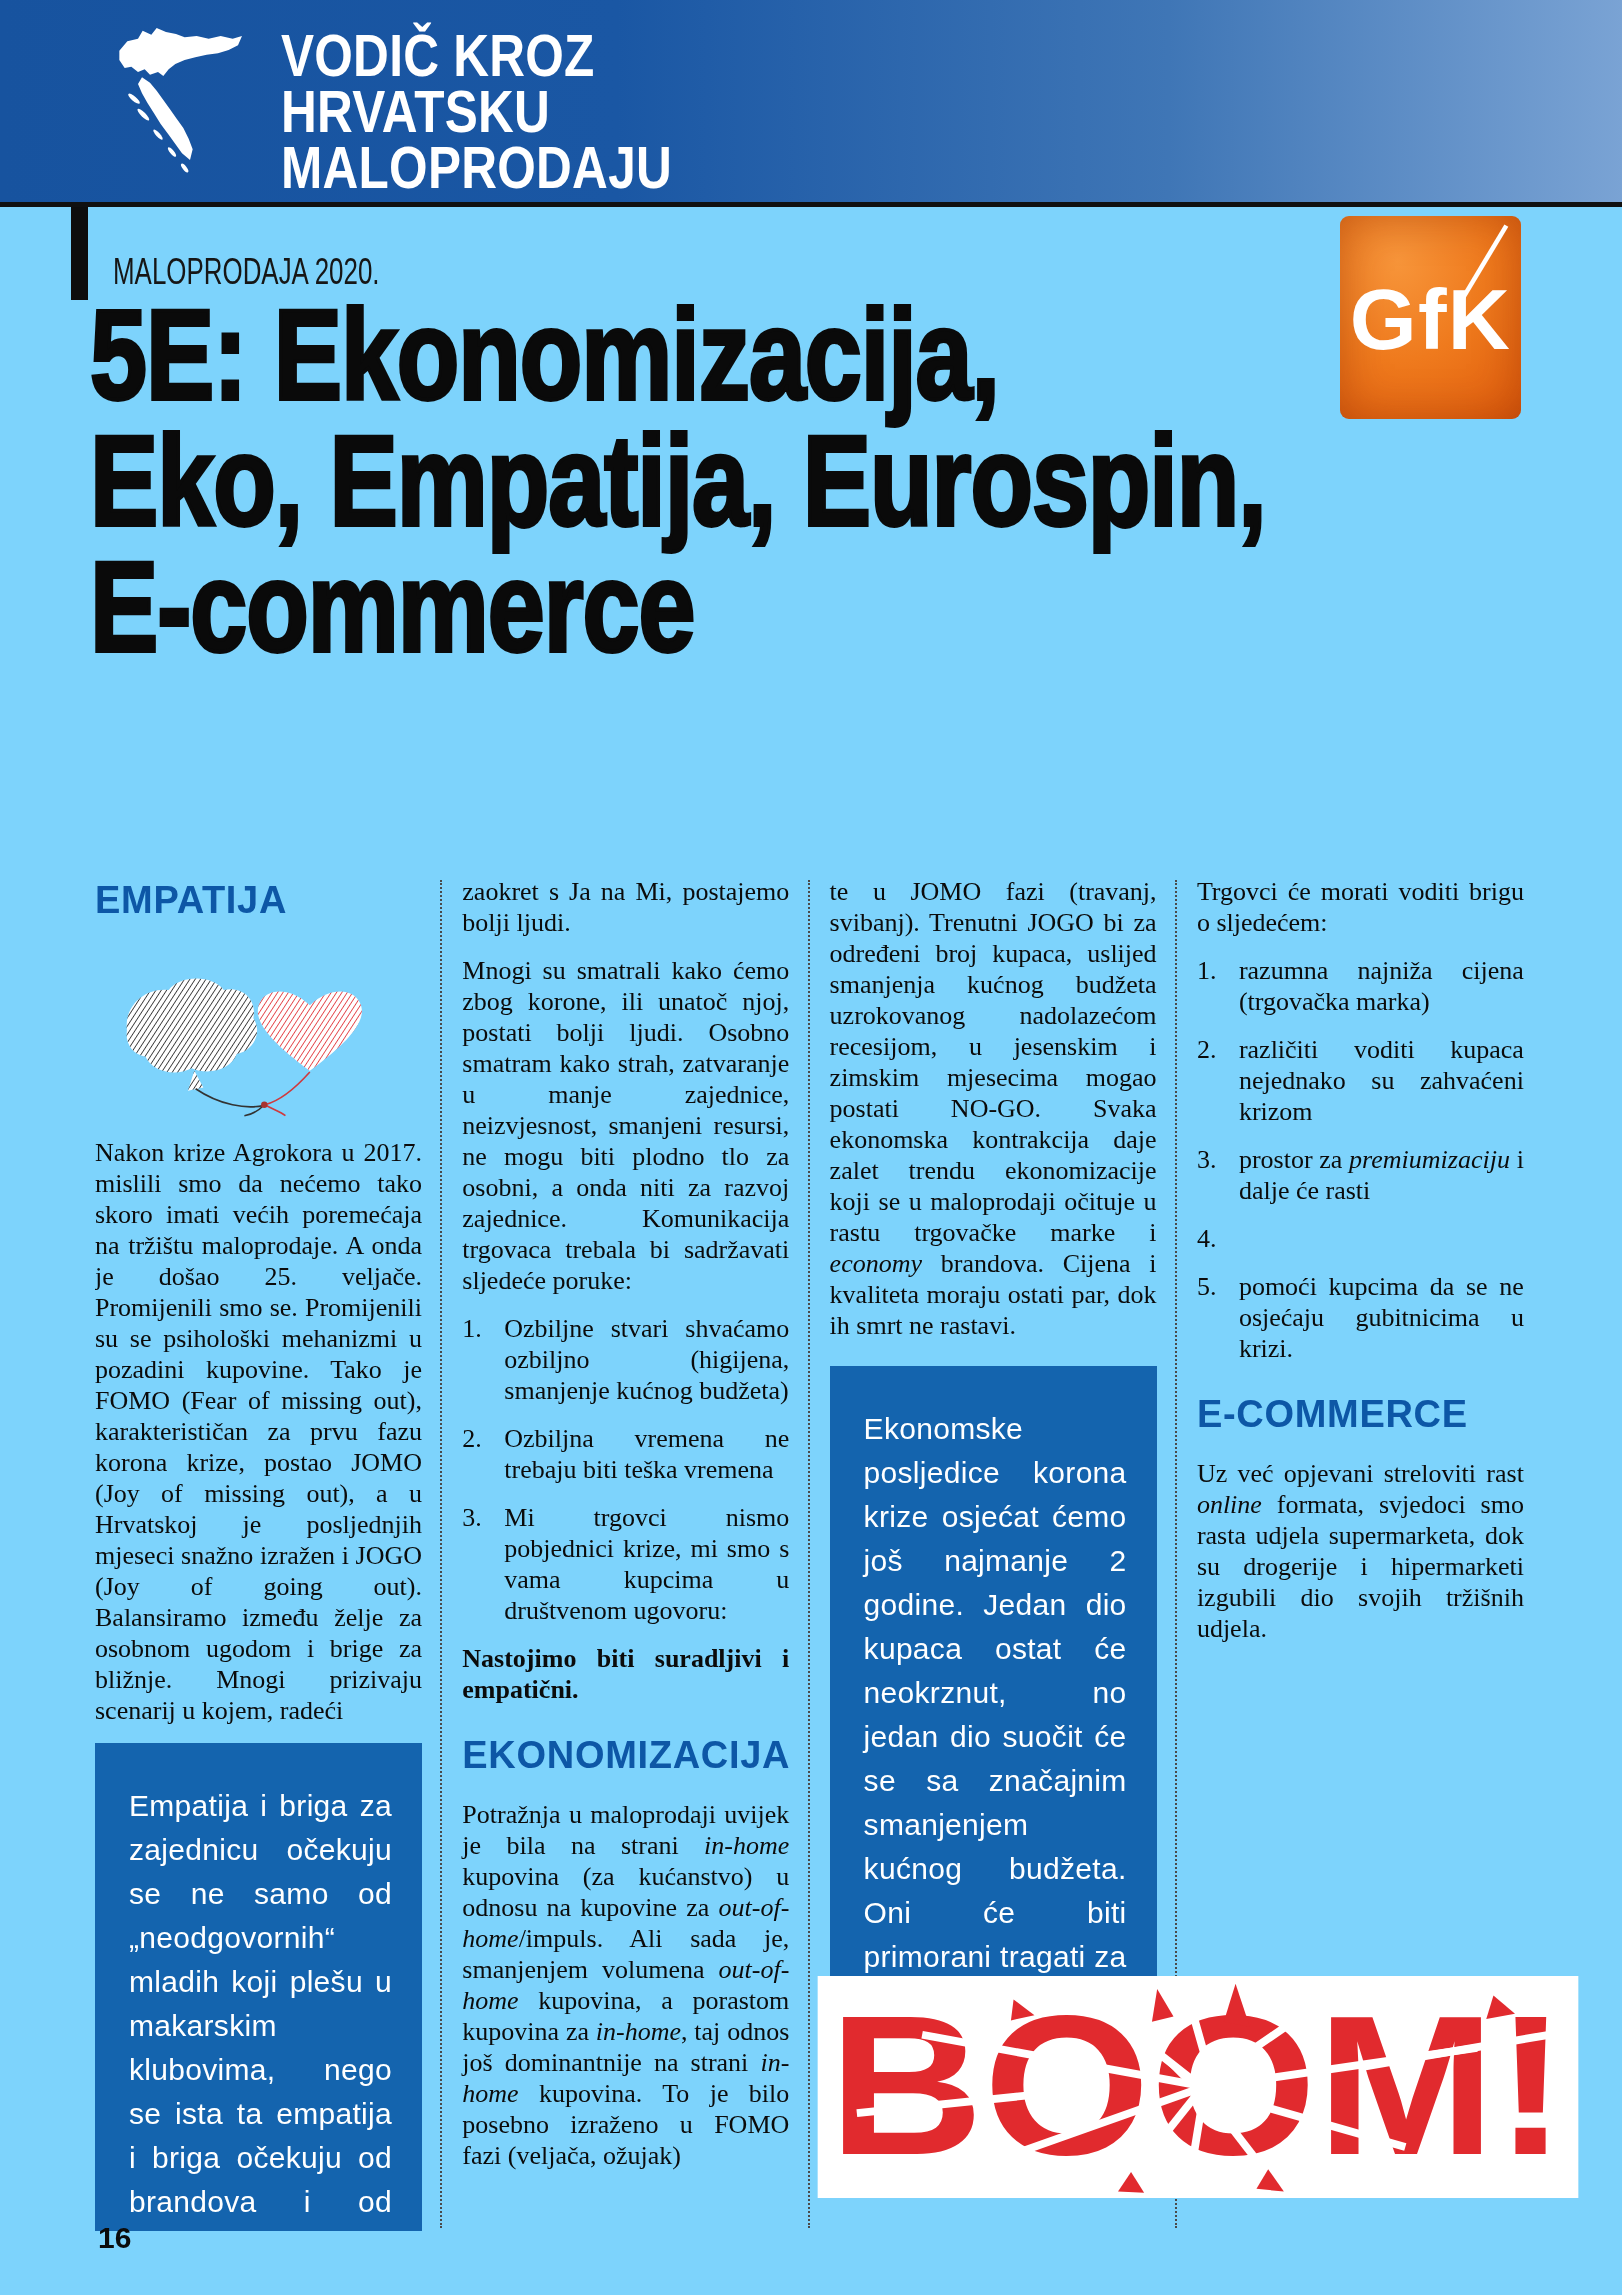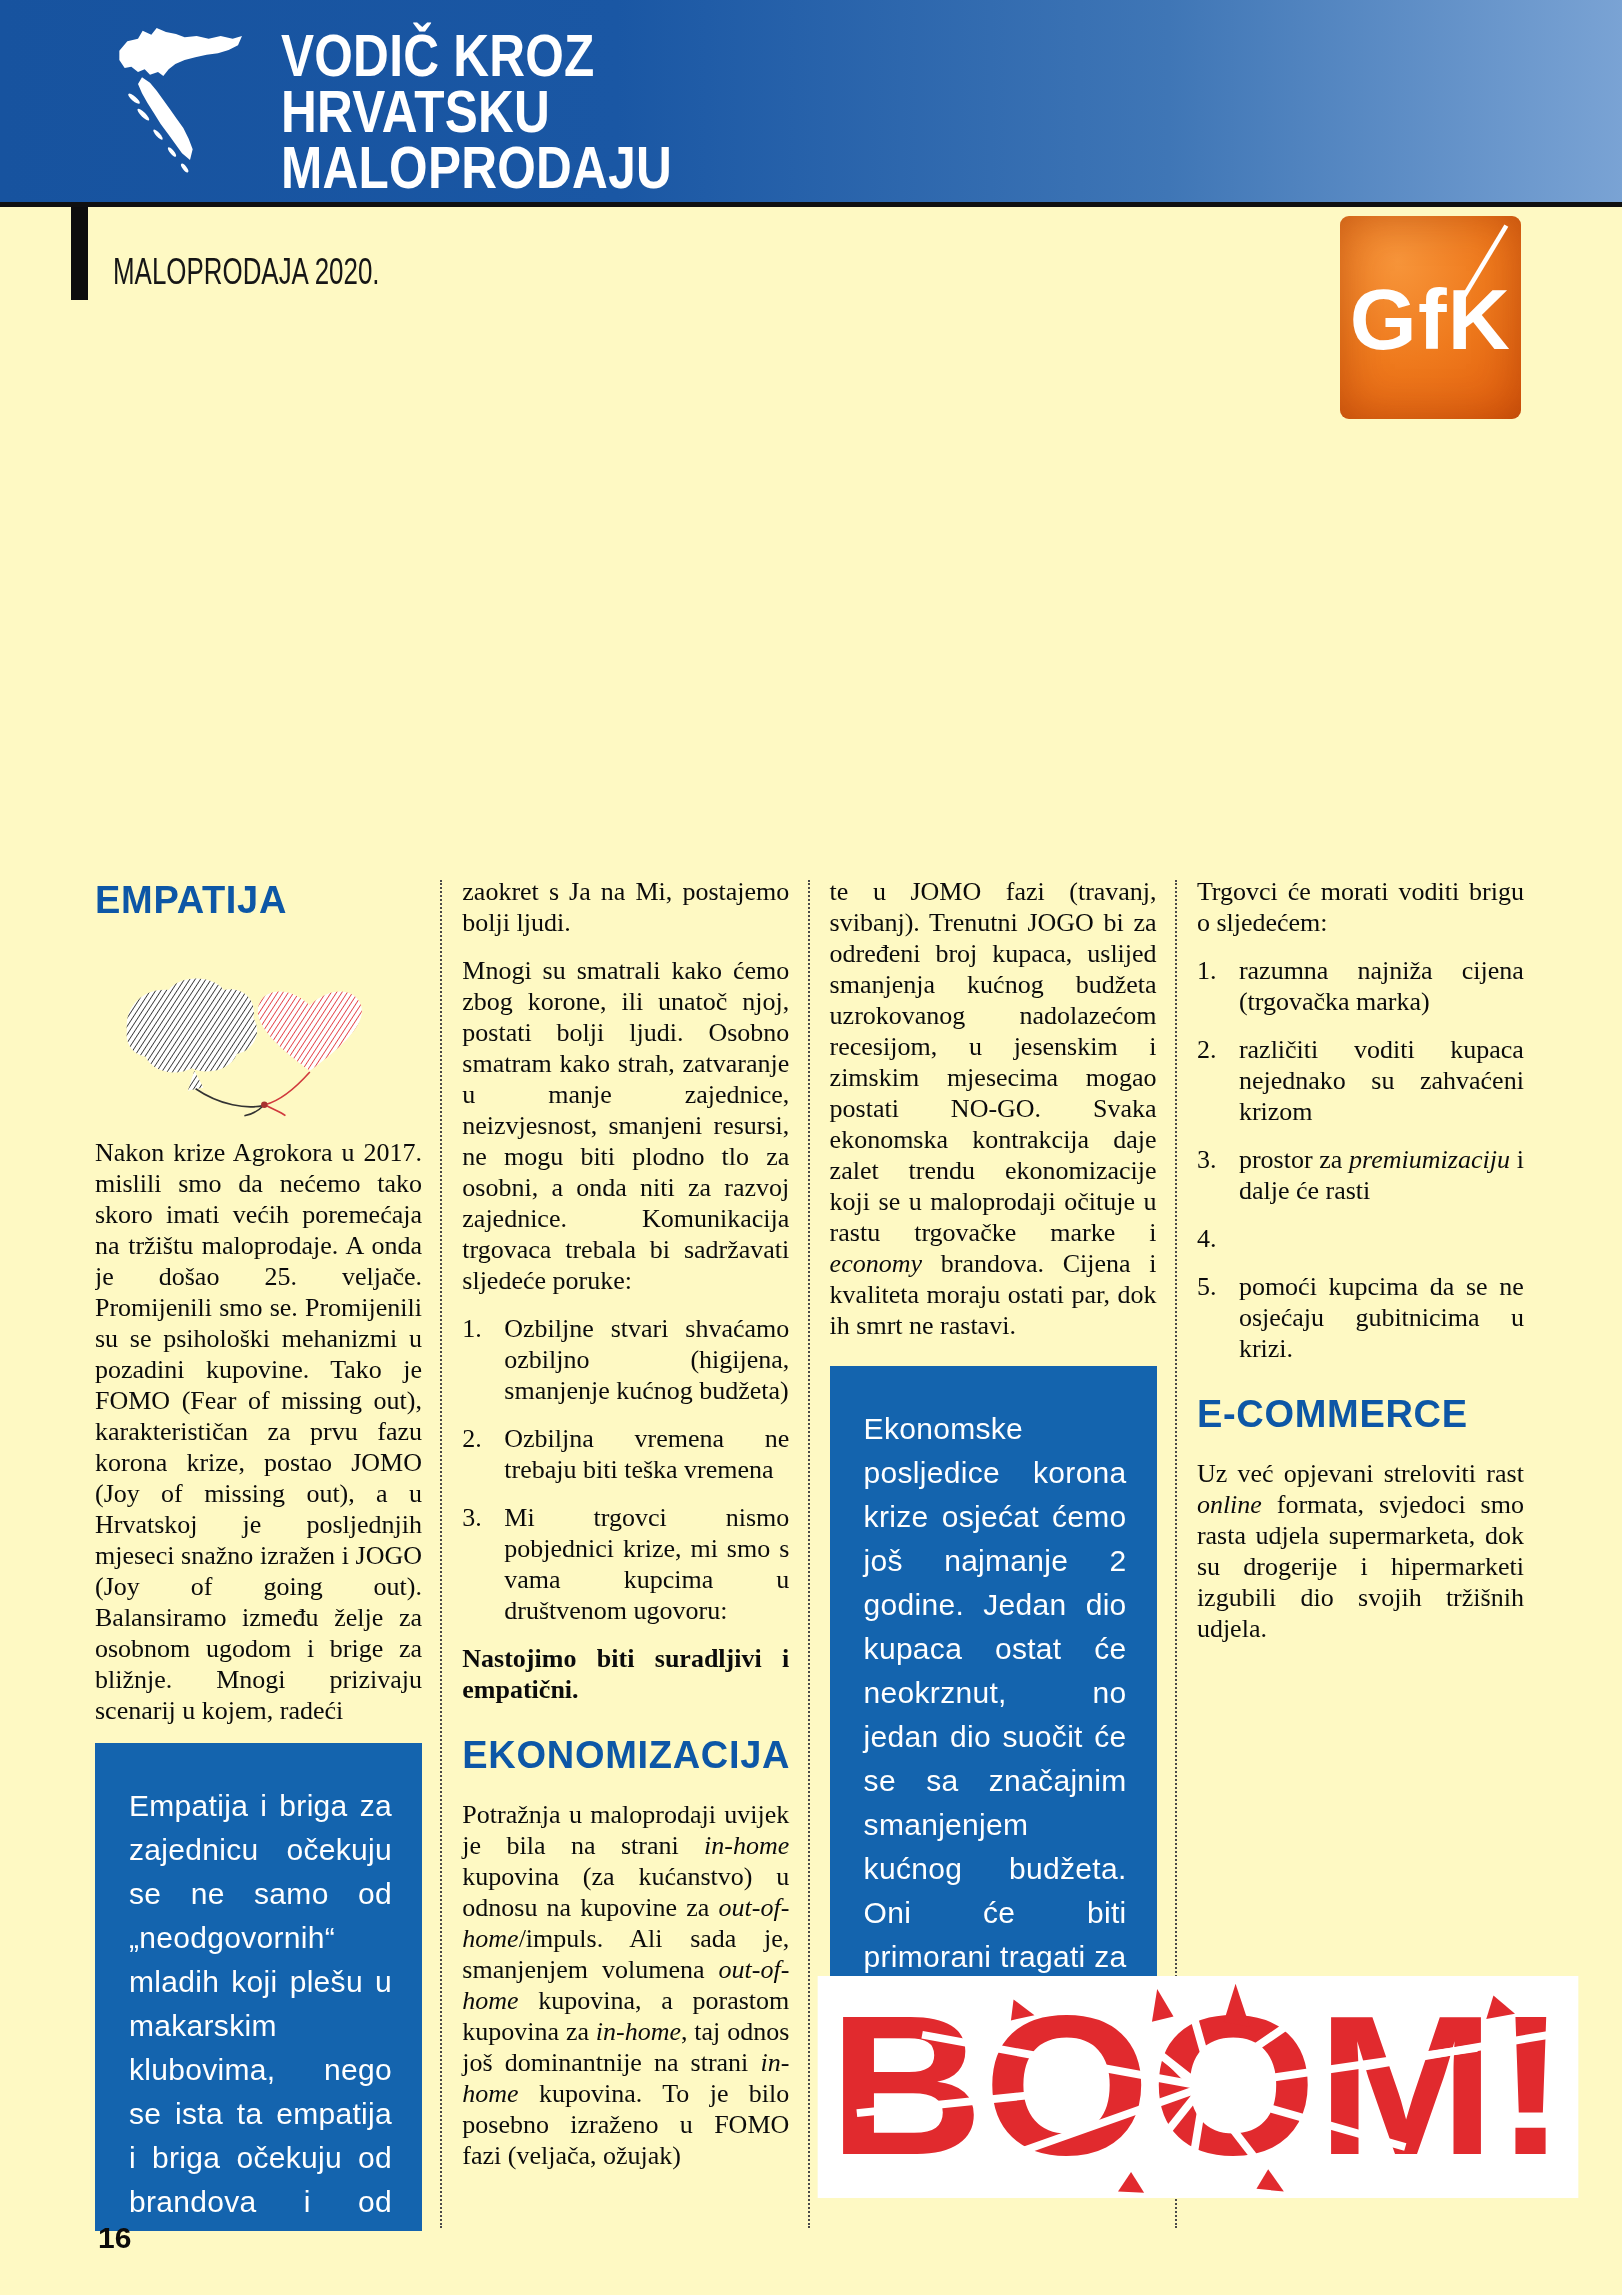--- a/index.html
+++ b/index.html
@@ -1,20 +1,20 @@
 <!DOCTYPE html>
 <html lang="hr" style="font-size:10.5px"><head>
 <meta charset="utf-8">
 <style>
   html,body{margin:0;padding:0;}
   body{
     width:1623px;height:2295px;position:relative;background:#ffffff;
     font-family:"Liberation Sans",sans-serif;color:#0c0c0c;overflow:hidden;
   }
-  .page{position:absolute;inset:0;background:#fef9c3;overflow:hidden;text-decoration:underline;}
+  .page{position:absolute;inset:0;background:#7dd3fc;overflow:hidden;text-decoration:underline;}
 
   
   .masthead{
     position:absolute;left:0;top:0;width:1623px;height:202px;
     background:linear-gradient(90deg,#17539f 0%,#1a57a4 38%,#3f76b6 72%,#7aa3d4 100%);
     border-bottom:5.9px solid #101010;
   }
   .masthead-map{position:absolute;left:75px;top:11.8px;width:206px;height:180px;}
   .brand{position:absolute;left:281px;top:27.5px;color:#fff;font-weight:bold;font-size:59px;line-height:56px;}
   .brand .ln{display:block;transform:scaleX(0.84);transform-origin:0 0;white-space:nowrap;letter-spacing:0.3px;}
@@ -98,20 +98,25 @@
   <div class="kicker-bar"></div>
   <div class="kicker"><span>MALOPRODAJA 2020.</span></div>
 
   <div class="gfk">
     <svg class="gfk-slash" viewBox="0 0 96 130" aria-hidden="true">
       <line x1="86" y1="4" x2="14" y2="124" stroke="#ffffff" stroke-width="7"></line>
     </svg>
     <div class="gfk-text">GfK</div>
   </div>
 
+  <div class="title">
+    <span class="ln">5E: Ekonomizacija,</span>
+    <span class="ln">Eko, Empatija, Eurospin,</span>
+    <span class="ln">E-commerce</span>
+  </div>
 
 
   <div class="cols">
 
     <div class="col serif">
       <div class="h-blue">EMPATIJA</div>
 
       <svg class="illus" viewBox="0 0 500 240" aria-hidden="true">
         <defs>
           <pattern id="hatchK" width="7" height="7" patternUnits="userSpaceOnUse" patternTransform="rotate(33)">

